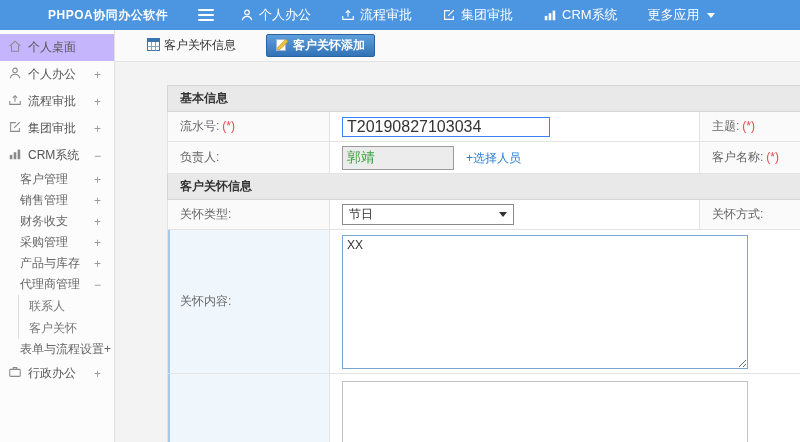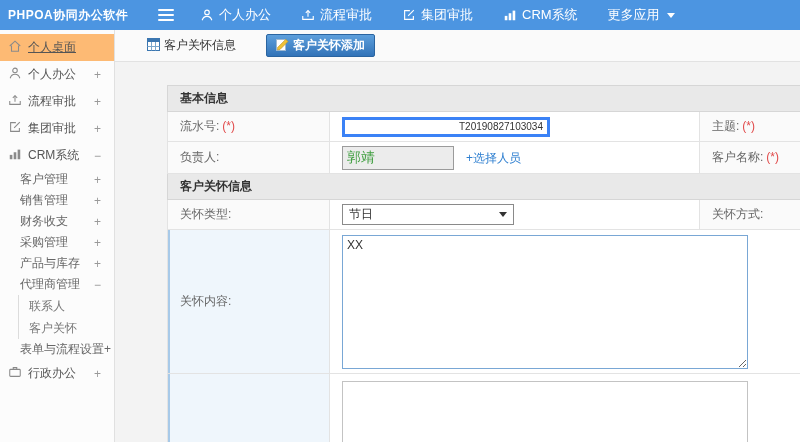--- a/index.html
+++ b/index.html
@@ -1,35 +1,35 @@
 <!DOCTYPE html>
 <html><head>
 <meta charset="utf-8">
 <style>
   * { margin:0; padding:0; box-sizing:border-box; }
   html,body { width:800px; height:442px; overflow:hidden; background:#fff;
     font-family:"Liberation Sans","DejaVu Sans",sans-serif; }
 
   
-  .topbar { height:30px; background:#4c95e1; display:flex; align-items:center; color:#fff; }
+  .topbar { height:30px; background:#4c95e1; display:flex; align-items:center; color:#fff;padding-left:40px; }
   .logo { font-size:12px; font-weight:bold; padding-left:8px; width:150px; letter-spacing:0.5px; white-space:nowrap; }
   .hamburger { width:16px; margin-left:8px; margin-right:26px; cursor:pointer; }
   .hamburger i { display:block; height:2px; background:#fff; margin:3px 0; border-radius:1px; }
   .topnav { display:flex; align-items:center; gap:30px; }
   .topnav .nav-item { display:flex; align-items:center; gap:5px; font-size:13px; cursor:pointer; white-space:nowrap; }
   .topnav svg { display:block; }
   .caret-down { width:0; height:0; border-left:4px solid transparent; border-right:4px solid transparent; border-top:5px solid #fff; margin-left:2px; }
 
   
   .app-body { display:flex; height:412px; }
 
   
   .sidebar { width:115px; background:#fcfcfc; border-right:1px solid #e0e0e0; padding-top:4px; flex:none; overflow:hidden; }
   .sb-item { height:27px; display:flex; align-items:center; gap:6px; padding-left:8px; font-size:12px; color:#555; position:relative; cursor:pointer; white-space:nowrap; }
-  .sb-item.active { background:#fdba74;text-decoration:underline; }
+  .sb-item.active { background:#c4b5fd; }
   .sb-item svg { flex:none; }
   .sb-sub { height:21px; display:flex; align-items:center; padding-left:20px; font-size:12px; color:#666; position:relative; cursor:pointer; white-space:nowrap; }
   .sb-tree { margin-left:18px; border-left:1px solid #dcdcdc; }
   .sb-tree .sb-sub { padding-left:10px; height:22px; color:#777; }
   .toggle { position:absolute; right:13px; color:#999; font-size:12px; }
 
   
   .main { flex:1; background:#f3f3f3; display:flex; flex-direction:column; overflow:hidden; }
   .tabbar { height:32px; background:#fafafa; border-bottom:1px solid #e2e2e2; display:flex; align-items:center; padding-left:32px; flex:none; }
   .tab-inactive { display:flex; align-items:center; gap:4px; font-size:12px; color:#333; cursor:pointer; }
@@ -39,21 +39,21 @@
   .content { flex:1; padding:23px 0 5px 52px; overflow:hidden; }
 
   
   table.form { width:1060px; table-layout:fixed; border-collapse:collapse; background:#fff; border:1px solid #c6c6c6; }
   table.form td { border:1px solid #e3e3e3; font-size:12px; color:#666; padding-left:12px; }
   tr.section td { background:#e9e9e9; border-color:#d6d6d6; color:#333; font-weight:bold; height:26px; }
   td.lbl { background:#fafafa; }
   td.lbl-hl { background:#eff6fc; box-shadow:inset 2px 0 0 #a7c9e8; }
   td.fld { padding-left:6px; }
   .req { color:#e14b4b; margin-left:3px; }
-  input.txt { width:208px; height:20px; border:3px solid #3b82f6; font-size:10px; color:#333; padding:1px 4px; font-family:inherit;text-align:right; }
+  input.txt { width:208px; height:20px; border:1px solid #3b82f6; font-size:16px; color:#333; padding:1px 4px; font-family:inherit; }
   input.readonly { width:112px; height:24px; border:1px solid #9b9b9b; background:#ececec; color:#3f9e3f; font-size:14px; padding:1px 4px; font-family:inherit; }
   a.pick { color:#2e7fd0; font-size:12px; text-decoration:none; margin-left:12px; }
   .select-box { width:172px; height:21px; border:1px solid #8a8a8a; background:#fff; display:inline-flex; align-items:center; justify-content:space-between; padding:0 6px; font-size:12px; color:#333; cursor:pointer; }
   .select-caret { width:0; height:0; border-left:4px solid transparent; border-right:4px solid transparent; border-top:5px solid #333; }
   textarea.focus-ta { display:block; width:406px; height:134px; border:1px solid #79a7d5; font-size:12px; color:#333; padding:2px 4px; margin:4px 0; font-family:inherit; resize:both; outline:none; }
   textarea.plain-ta { display:block; width:406px; height:110px; border:1px solid #c3c3c3; font-size:12px; color:#333; padding:2px 4px; margin:7px 0 0 0; font-family:inherit; }
 </style>
 </head>
 <body>
 

